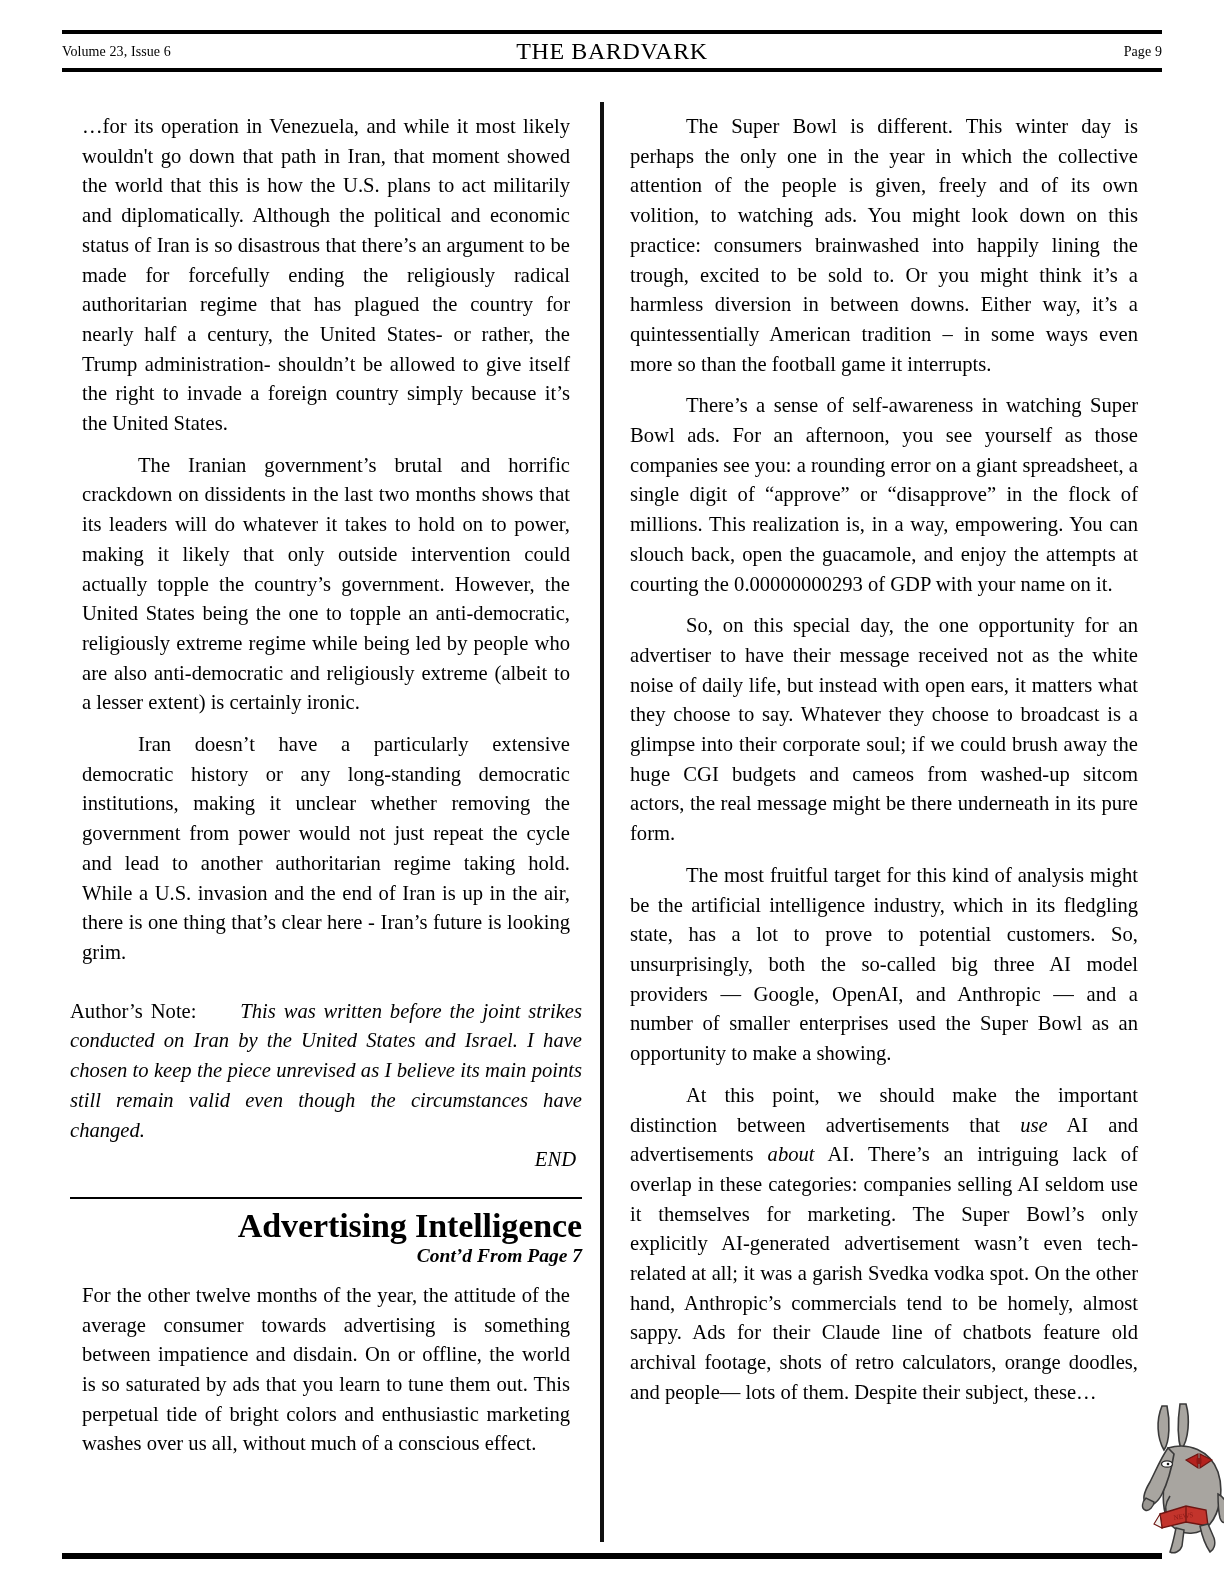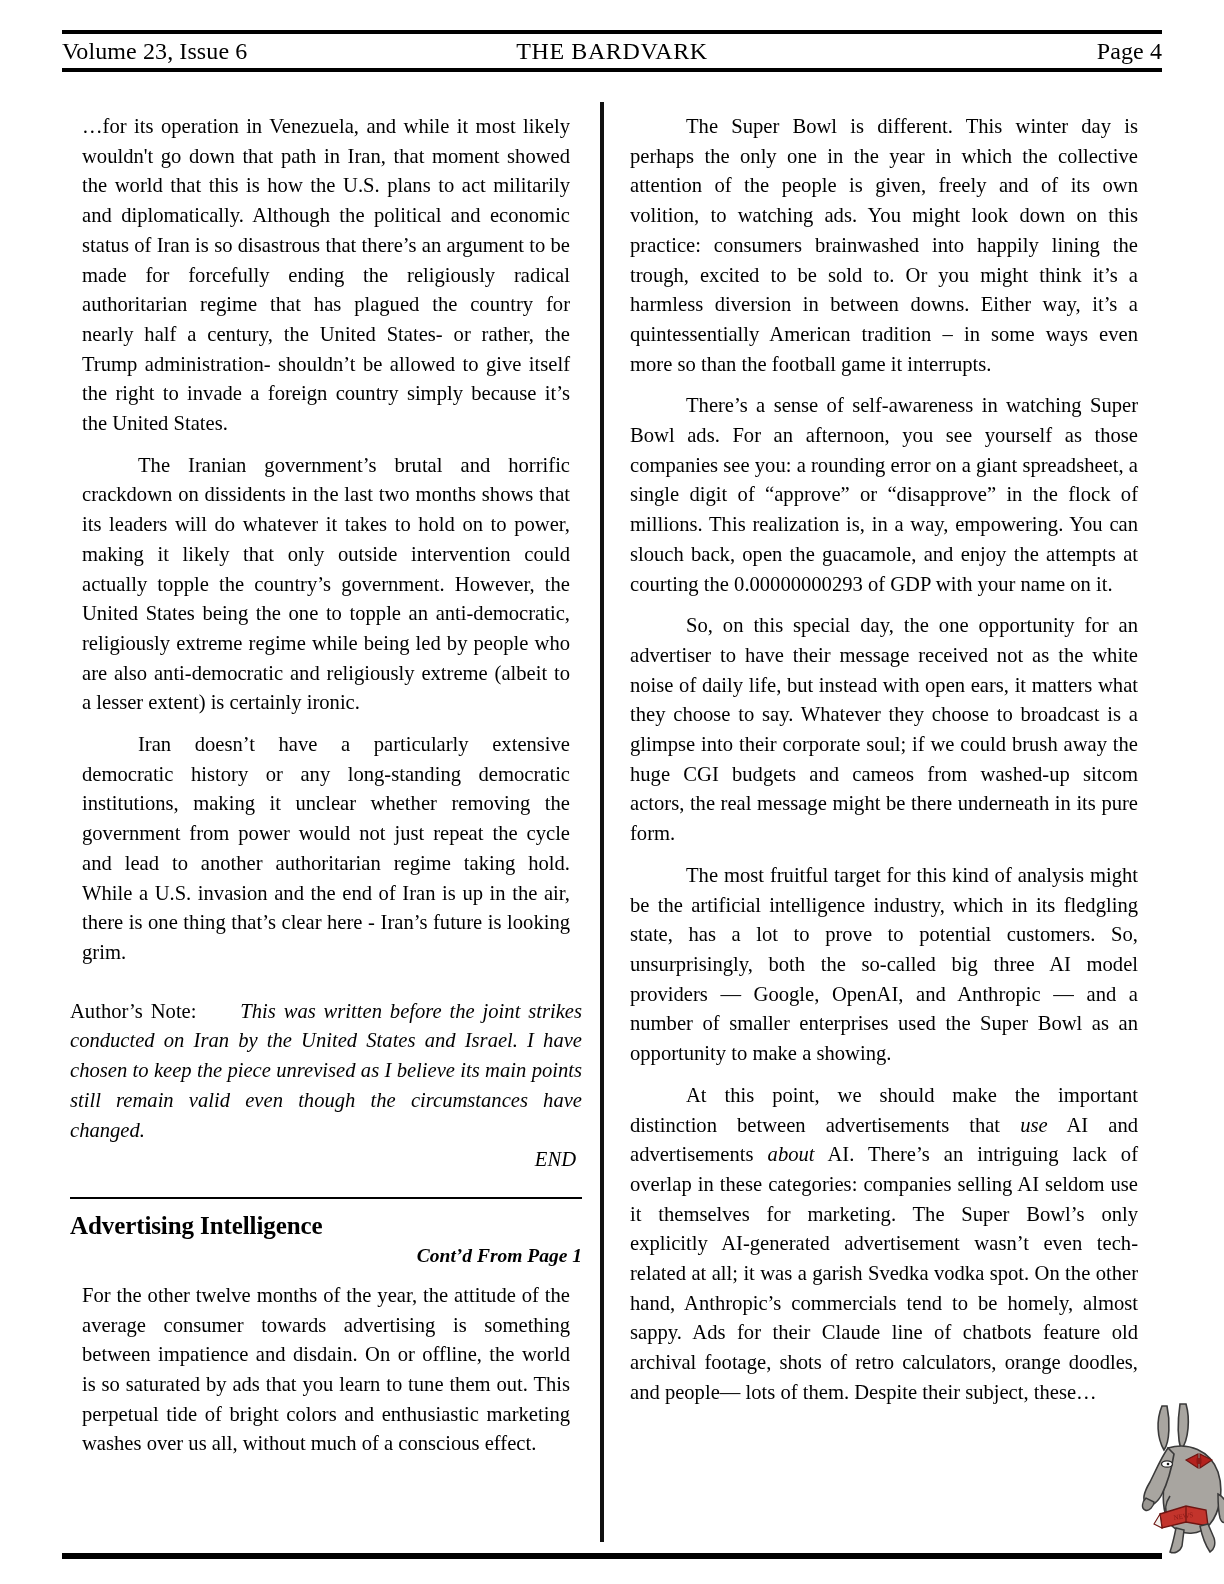--- a/index.html
+++ b/index.html
@@ -49,21 +49,21 @@
     position: absolute;
     left: 0;
     top: 5px;
     width: 100%;
     height: 33px;
     display: flex;
     align-items: center;
     justify-content: space-between;
   }
   .mh-left, .mh-right {
-    font-size: 24px;
+    font-size: 14px;
     letter-spacing: 0.1px;
     white-space: nowrap;
   }
   .mh-center {
     font-size: 24px;
     letter-spacing: 0.6px;
     position: absolute;
     left: 50%;
     transform: translateX(-50%);
     white-space: nowrap;
@@ -138,24 +138,25 @@
   .section-rule {
     margin-top: 22px;
     margin-bottom: 10px;
     width: 100%;
     height: 2px;
     background: #000;
   }
 
   h2.section-title {
     margin: 0;
-    font-size: 25px;
+    font-size: 34px;
     font-weight: bold;
     line-height: 34px;
     letter-spacing: -0.1px;
+    text-align: right;
   }
 
   .contd {
     margin: 0;
     font-size: 19.5px;
     line-height: 26px;
     text-align: right;
     font-style: italic;
     font-weight: bold;
   }
@@ -173,40 +174,40 @@
 </head>
 <body>
 
 <div class="page">
 
   <div class="masthead">
     <div class="rule-top"></div>
     <div class="masthead-row">
       <span class="mh-left">Volume 23, Issue 6</span>
       <span class="mh-center">THE BARDVARK</span>
-      <span class="mh-right">Page 4</span>
+      <span class="mh-right">Page 9</span>
     </div>
     <div class="rule-bot"></div>
   </div>
 
   <div class="divider"></div>
 
   <div class="col col-left">
     <p class="body noindent">…for its operation in Venezuela, and while it most likely wouldn't go down that path in Iran, that moment showed the world that this is how the U.S. plans to act militarily and diplomatically. Although the political and economic status of Iran is so disastrous that there’s an argument to be made for forcefully ending the religiously radical authoritarian regime that has plagued the country for nearly half a century, the United States- or rather, the Trump administration- shouldn’t be allowed to give itself the right to invade a foreign country simply because it’s the United States.</p>
     <p class="body indent">The Iranian government’s brutal and horrific crackdown on dissidents in the last two months shows that its leaders will do whatever it takes to hold on to power, making it likely that only outside intervention could actually topple the country’s government. However, the United States being the one to topple an anti-democratic, religiously extreme regime while being led by people who are also anti-democratic and religiously extreme (albeit to a lesser extent) is certainly ironic.</p>
     <p class="body indent">Iran doesn’t have a particularly extensive democratic history or any long-standing democratic institutions, making it unclear whether removing the government from power would not just repeat the cycle and lead to another authoritarian regime taking hold. While a U.S. invasion and the end of Iran is up in the air, there is one thing that’s clear here - Iran’s future is looking grim.</p>
 
     <p class="authors-note"><span>Author’s Note:</span> <i>This was written before the joint strikes conducted on Iran by the United States and Israel. I have chosen to keep the piece unrevised as I believe its main points still remain valid even though the circumstances have changed.</i></p>
 
     <p class="end-line">END</p>
 
     <div class="section-rule"></div>
 
     <h2 class="section-title">Advertising Intelligence</h2>
-    <p class="contd">Cont’d From Page 1</p>
+    <p class="contd">Cont’d From Page 7</p>
     <p class="body noindent">For the other twelve months of the year, the attitude of the average consumer towards advertising is something between impatience and disdain. On or offline, the world is so saturated by ads that you learn to tune them out. This perpetual tide of bright colors and enthusiastic marketing washes over us all, without much of a conscious effect.</p>
   </div>
 
   <div class="col col-right">
     <p class="body indent">The Super Bowl is different. This winter day is perhaps the only one in the year in which the collective attention of the people is given, freely and of its own volition, to watching ads. You might look down on this practice: consumers brainwashed into happily lining the trough, excited to be sold to. Or you might think it’s a harmless diversion in between downs. Either way, it’s a quintessentially American tradition – in some ways even more so than the football game it interrupts.</p>
     <p class="body indent">There’s a sense of self-awareness in watching Super Bowl ads. For an afternoon, you see yourself as those companies see you: a rounding error on a giant spreadsheet, a single digit of “approve” or “disapprove” in the flock of millions. This realization is, in a way, empowering. You can slouch back, open the guacamole, and enjoy the attempts at courting the 0.00000000293 of GDP with your name on it.</p>
     <p class="body indent">So, on this special day, the one opportunity for an advertiser to have their message received not as the white noise of daily life, but instead with open ears, it matters what they choose to say. Whatever they choose to broadcast is a glimpse into their corporate soul; if we could brush away the huge CGI budgets and cameos from washed-up sitcom actors, the real message might be there underneath in its pure form.</p>
     <p class="body indent">The most fruitful target for this kind of analysis might be the artificial intelligence industry, which in its fledgling state, has a lot to prove to potential customers. So, unsurprisingly, both the so-called big three AI model providers — Google, OpenAI, and Anthropic — and a number of smaller enterprises used the Super Bowl as an opportunity to make a showing.</p>
     <p class="body indent"><span>At this point, we should make the important distinction between advertisements that </span><i>use</i><span> AI and advertisements </span><i>about</i><span> AI. There’s an intriguing lack of overlap in these categories: companies selling AI seldom use it themselves for marketing. The Super Bowl’s only explicitly AI-generated advertisement wasn’t even tech-related at all; it was a garish Svedka vodka spot. On the other hand, Anthropic’s commercials tend to be homely, almost sappy. Ads for their Claude line of chatbots feature old archival footage, shots of retro calculators, orange doodles, and people— lots of them. Despite their subject, these…</span></p>
   </div>

